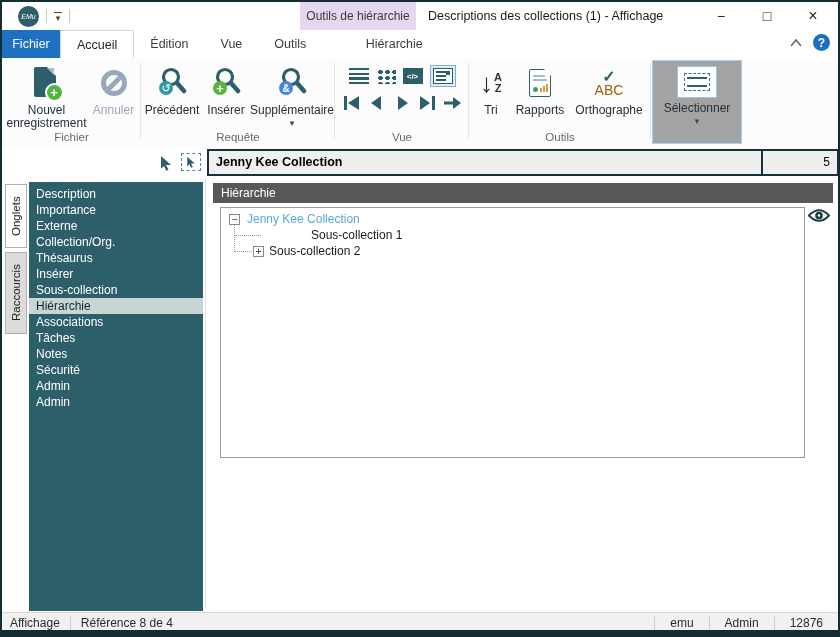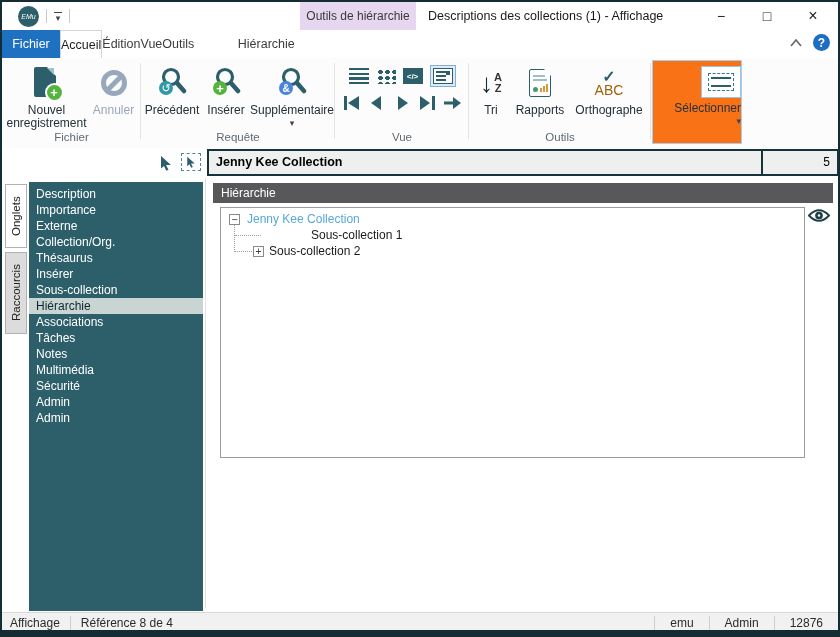--- a/index.html
+++ b/index.html
@@ -13,21 +13,21 @@
   .qat-sep{width:1px;height:14px;background:#c9c9c9;margin:0 7px;}
   .qat-drop{display:flex;flex-direction:column;align-items:center;line-height:6px;color:#444;font-size:9px;}
   .qat-drop .bar{width:8px;border-top:1.5px solid #444;margin-bottom:2px;}
   .ctx-header{position:absolute;left:298px;top:0;width:116px;height:28px;background:#e6d6ef;display:flex;align-items:center;justify-content:center;font-size:12px;color:#3a3a3a;}
   .win-title{position:absolute;left:426px;top:0;height:28px;line-height:28px;font-size:12.5px;color:#1a1a1a;white-space:nowrap;}
   .win-controls{position:absolute;right:2px;top:0;display:flex;}
   .wbtn{width:46px;height:28px;display:flex;align-items:center;justify-content:center;font-size:14px;color:#222;}
 
   
   .tabrow{position:absolute;top:28px;left:0;right:0;height:28px;background:#fff;display:flex;}
-  .tab{height:28px;display:flex;align-items:center;justify-content:center;font-size:12.5px;color:#3c3c3c;padding:0 0;box-sizing:border-box;}
+  .tab{height:28px;display:flex;align-items:center;justify-content:center;font-size:12.5px;color:#3c3c3c;padding:0 16px;box-sizing:border-box;}
   .tab.file{background:#1e70c1;color:#fff;width:58px;padding:0;}
   .tab.active{background:#fff;border:1px solid #d5d6d7;border-bottom:none;color:#1c1c1c;}
   .tab.ctx{margin-left:14px;width:116px;padding:0;}
   .ribbon-ctrl{position:absolute;right:8px;top:32px;display:flex;align-items:center;gap:10px;}
   .chev{width:14px;height:12px;}
   .helpbtn{width:17px;height:17px;border-radius:50%;background:#1b6ec2;color:#fff;font-size:12px;font-weight:bold;display:flex;align-items:center;justify-content:center;}
 
   
   .ribbon{position:absolute;top:56px;left:0;right:0;height:90px;background:#fcfcfd;}
   .gsep{position:absolute;top:5px;height:76px;width:1px;background:#e3e4e5;}
@@ -66,21 +66,21 @@
   .rep-icon .fold{position:absolute;right:-1px;top:-1px;width:0;height:0;border-left:7px solid transparent;border-top:7px solid #fcfcfd;border-bottom:0;}
   .rep-icon .l1,.rep-icon .l2{position:absolute;left:3px;height:2px;background:#9fc0c6;}
   .rep-icon .l1{top:5px;width:12px;} .rep-icon .l2{top:9px;width:14px;}
   .rep-icon .dot{position:absolute;left:3px;bottom:4px;width:5px;height:5px;border-radius:50%;background:#3a9e6e;}
   .rep-icon .b1,.rep-icon .b2,.rep-icon .b3{position:absolute;bottom:4px;width:2px;background:#d99a3a;}
   .rep-icon .b1{left:10px;height:4px;}.rep-icon .b2{left:13px;height:6px;}.rep-icon .b3{left:16px;height:8px;}
   .orth-icon{display:flex;flex-direction:column;align-items:center;line-height:13px;}
   .orth-check{color:#2d5f6a;font-weight:bold;font-size:16px;line-height:14px;}
   .orth-abc{font-weight:normal;font-size:14px;color:#a16207;}
 
-  .bigsel{position:absolute;left:650px;top:2px;width:90px;height:84px;background:#f97316;border:1px solid #abcdec;box-sizing:border-box;display:flex;flex-direction:column;align-items:flex-end;font-size:12px;color:#243039;}
+  .bigsel{position:absolute;left:650px;top:2px;width:90px;height:84px;background:#a3a3a3;border:1px solid #abcdec;box-sizing:border-box;display:flex;flex-direction:column;align-items:center;font-size:12px;color:#243039;}
   .bigsel .ibox{margin-top:5px;width:38px;height:30px;background:#fff;border:1px solid #9cc3e6;display:flex;align-items:center;justify-content:center;}
   .bigsel .marq{width:26px;height:18px;border:1px dashed #2d7a8a;box-sizing:border-box;background:repeating-linear-gradient(to bottom,transparent 0 3px,#2d5f6a 3px 5.5px,transparent 5.5px 8px);background-clip:content-box;padding:2px;}
   .bigsel .lbl{margin-top:3px;}
 
   
   .toolrow{position:absolute;top:146px;left:0;right:0;height:30px;background:#fff;}
   .cursor-ico{position:absolute;top:7px;width:16px;height:16px;}
   .marq-ico{position:absolute;top:5px;width:20px;height:18px;border:1.5px dashed #4a8a96;box-sizing:border-box;display:flex;align-items:center;justify-content:center;}
   .rec-title{position:absolute;left:205px;top:1px;width:556px;height:27px;background:#eef0ef;border:2px solid #16333b;box-sizing:border-box;font-weight:bold;font-size:12.5px;line-height:23px;padding-left:7px;color:#000;}
   .rec-count{position:absolute;left:759px;top:1px;width:78px;height:27px;background:#eef0ef;border:2px solid #16333b;box-sizing:border-box;font-size:12px;line-height:23px;text-align:right;padding-right:7px;color:#000;}
@@ -328,21 +328,20 @@
     <div class="si">Importance</div>
     <div class="si">Externe</div>
     <div class="si">Collection/Org.</div>
     <div class="si">Thésaurus</div>
     <div class="si">Insérer</div>
     <div class="si">Sous-collection</div>
     <div class="si sel">Hiérarchie</div>
     <div class="si">Associations</div>
     <div class="si">Tâches</div>
     <div class="si">Notes</div>
-    <div class="si">Multimédia</div>
     <div class="si">Sécurité</div>
     <div class="si">Admin</div>
     <div class="si">Admin</div>
   </div>
   <div class="vsplit"></div>
 
   <div class="section-header">Hiérarchie</div>
   <div class="treebox">
     <div class="tree">
       <div class="t-vline"></div>

